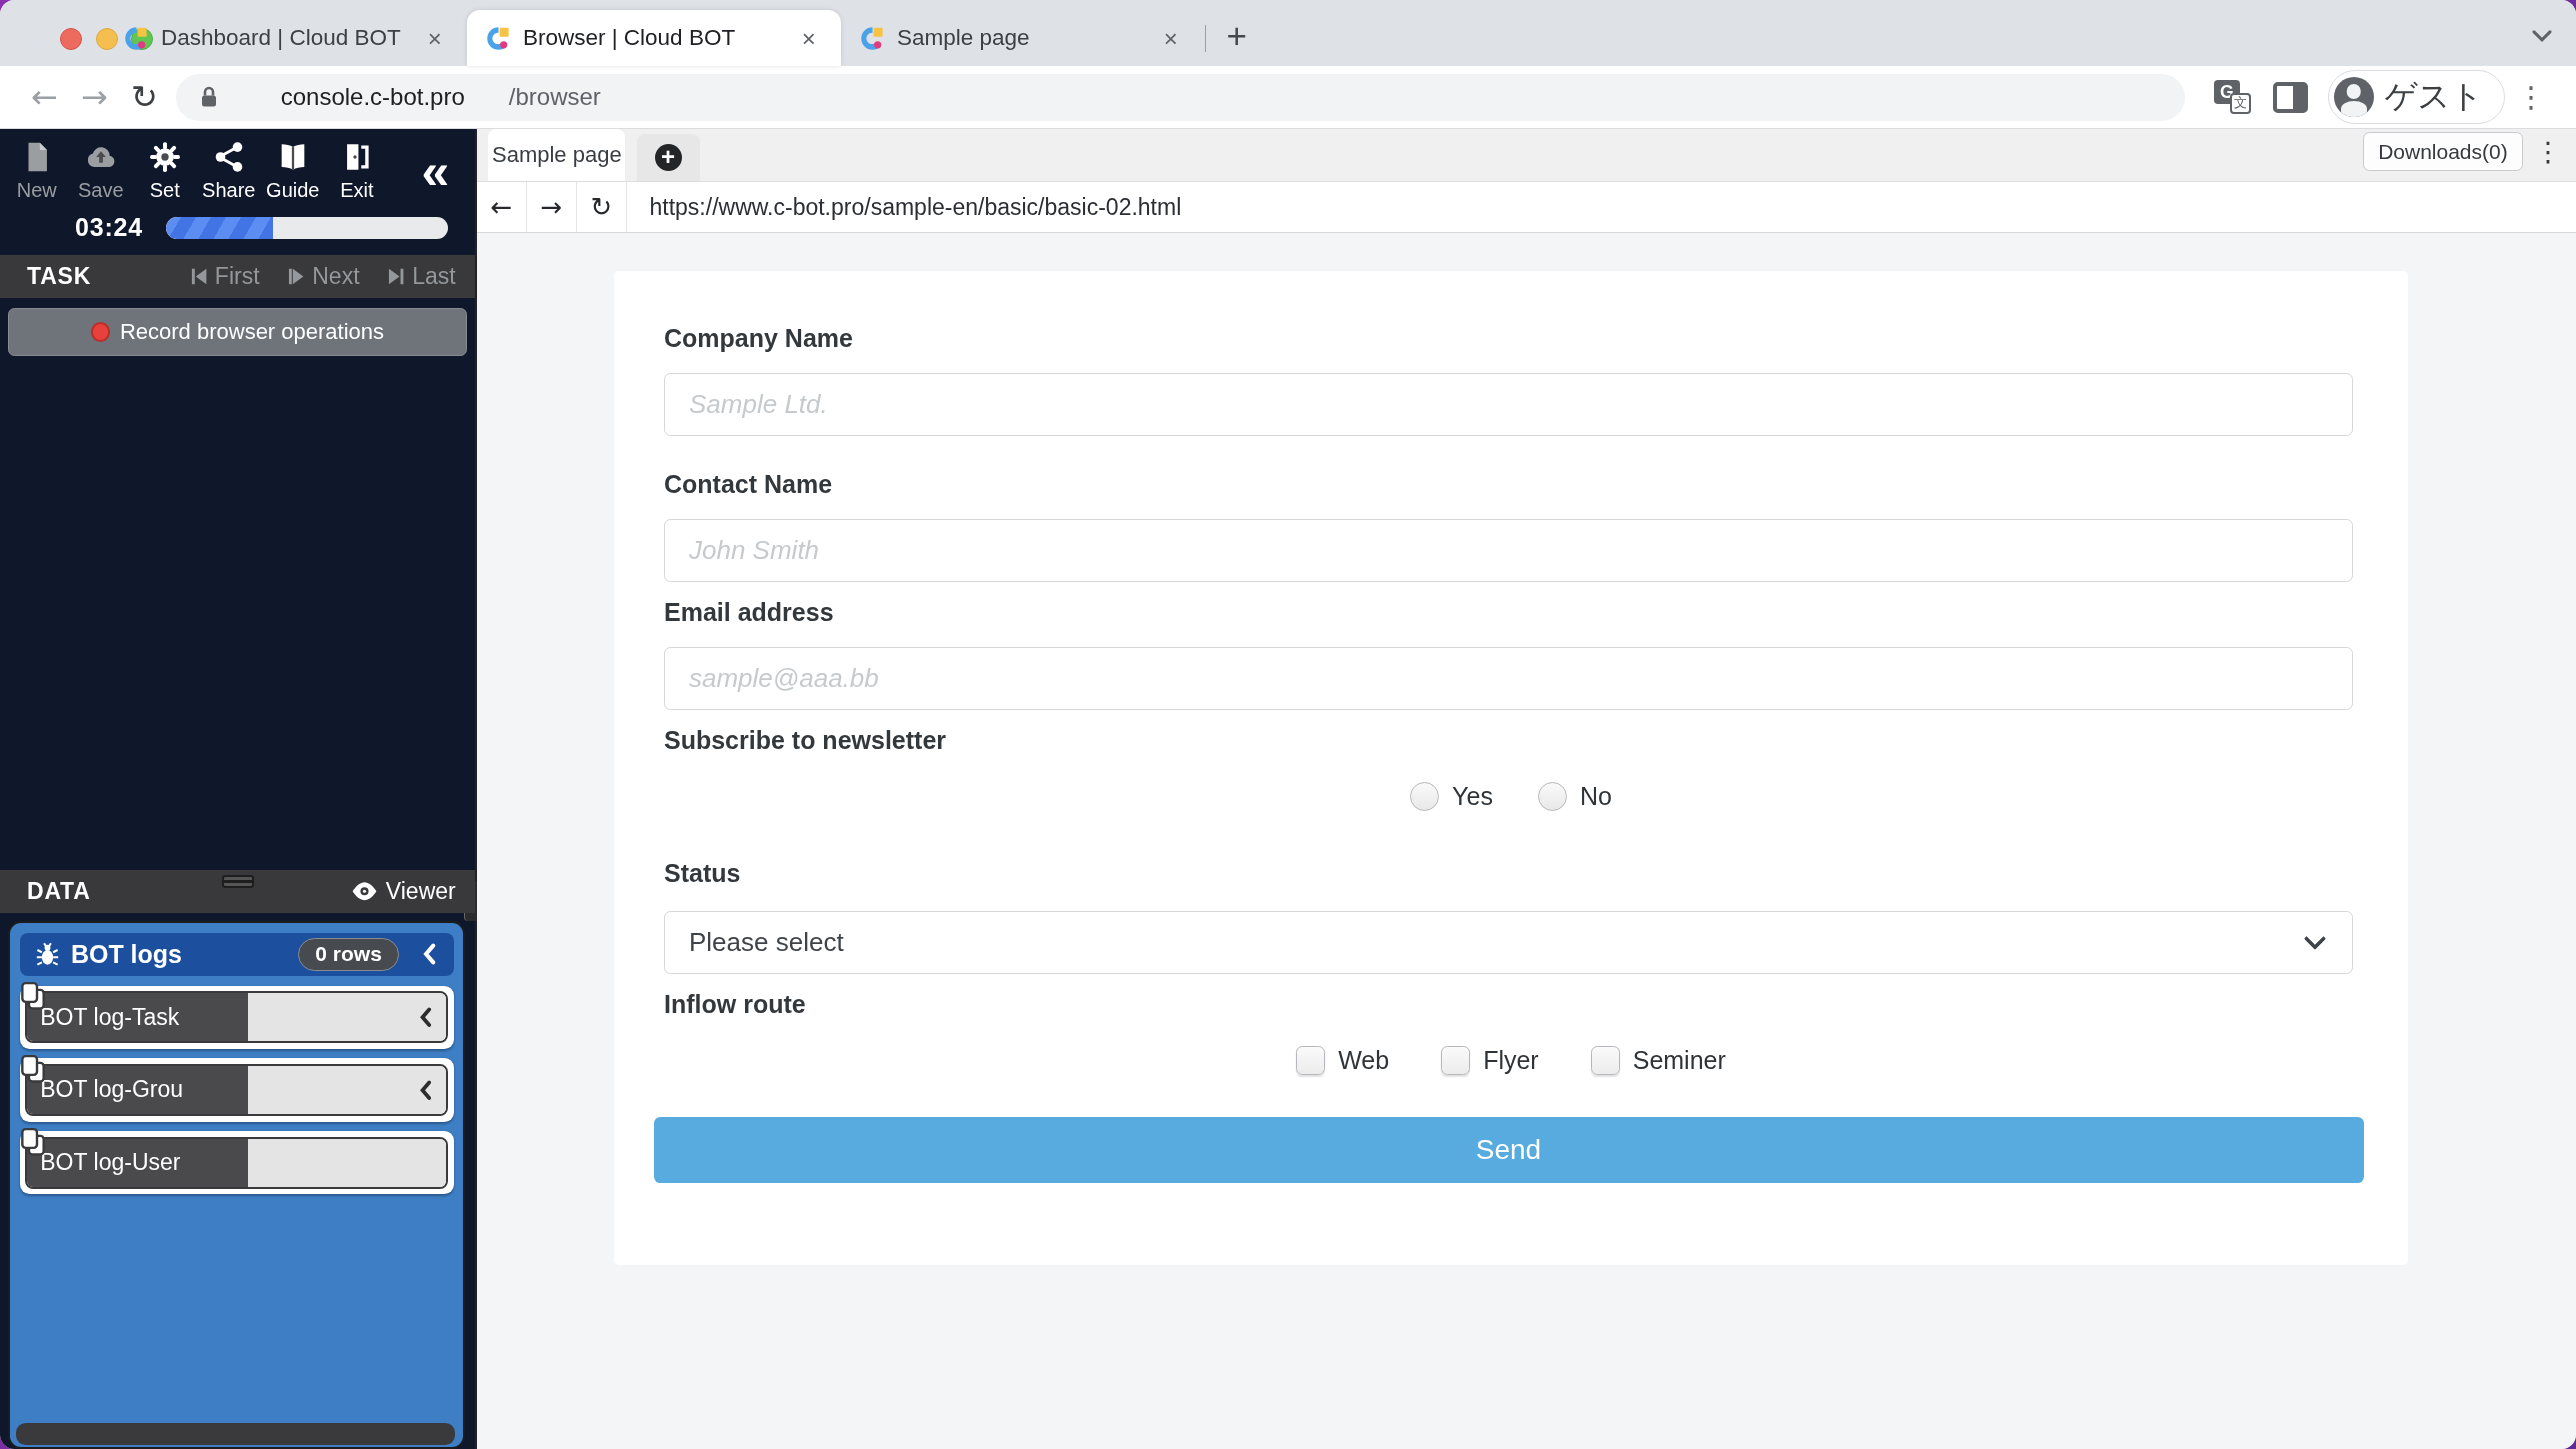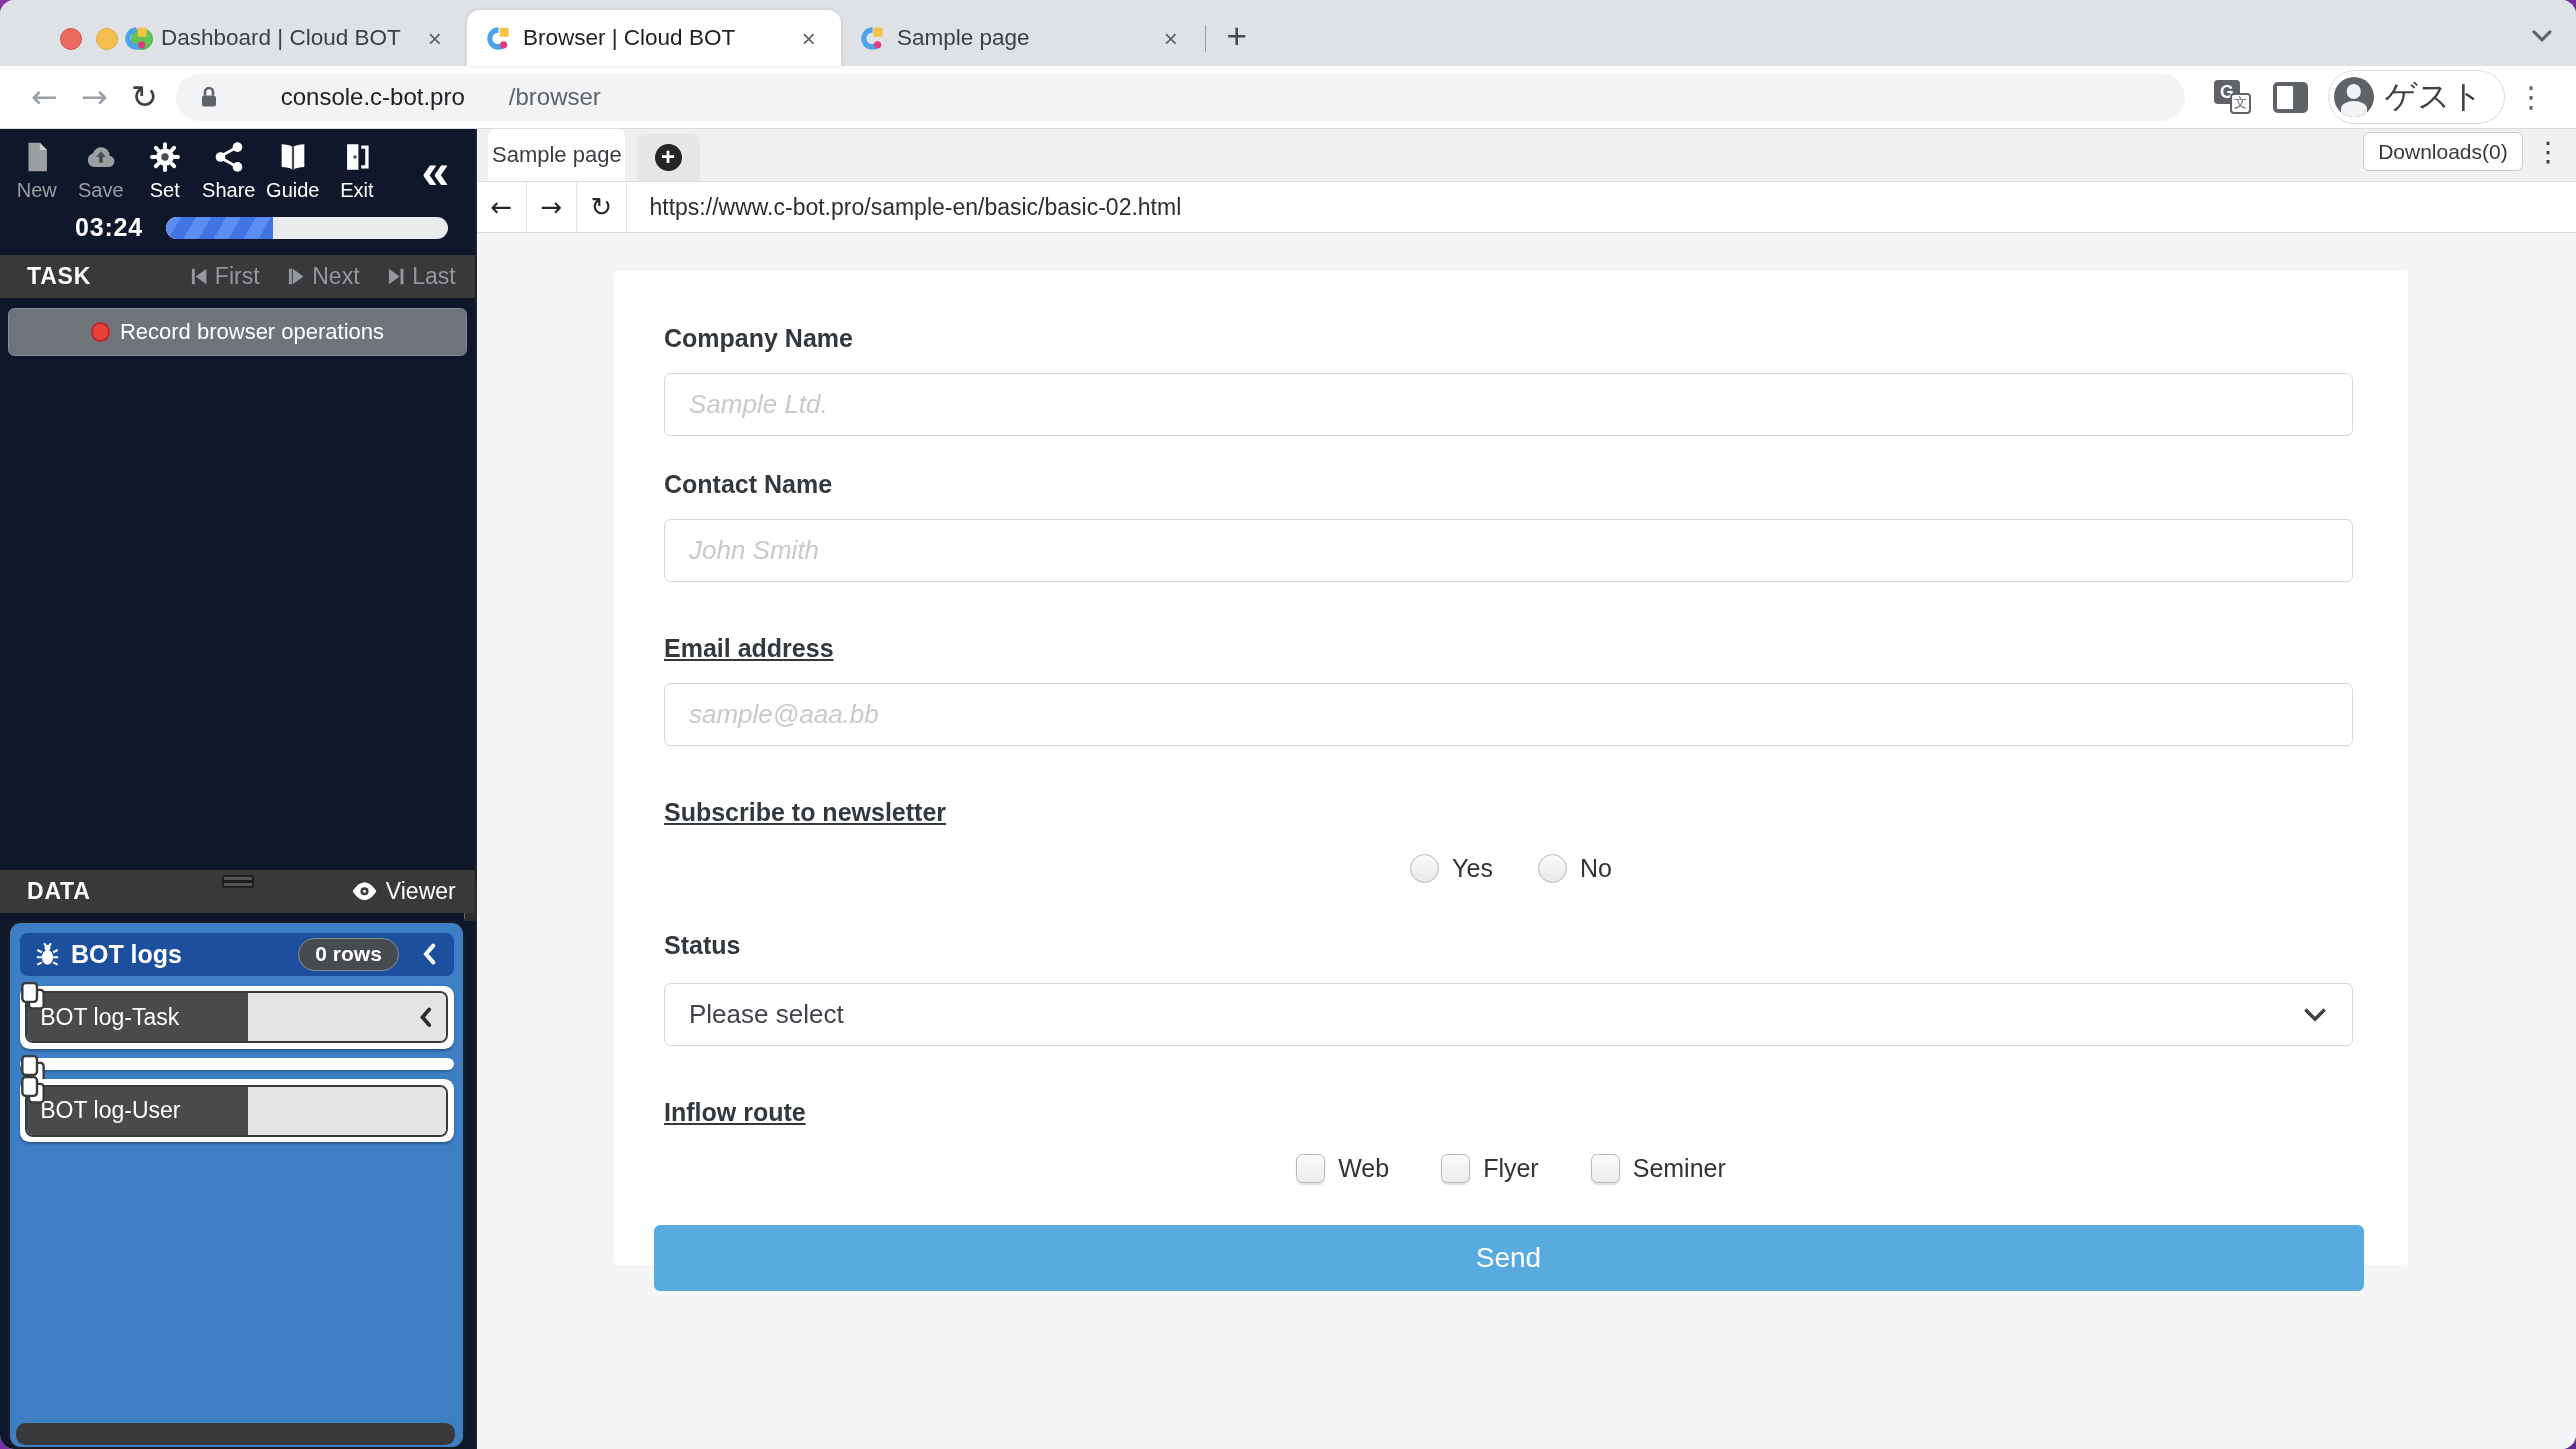--- a/index.html
+++ b/index.html
@@ -179,21 +179,21 @@
 
   
   .page { flex: 1; position: relative; overflow: hidden; }
   .form-card { position: absolute; left: 137px; top: 38px; width: 1794px; height: 994px;
                background: #fff; border-radius: 4.8px; padding: 53px 50px; }
   .f-label { font-size: 25px; font-weight: bold; color: #33383d; }
   .f-input { display: block; width: 1689px; height: 63px; border: 1.6px solid #d4d6d8; border-radius: 6.4px;
              font-size: 26px; color: #33383d; padding: 0 24px; margin-top: 20px; outline: none;
              font-family: "Liberation Sans", sans-serif; font-style: italic; }
   .f-input::placeholder { color: #c6cacd; opacity: 1; }
-  .gap42 { margin-top: 34px; } .gap45 { margin-top: 52px; text-decoration: underline; } .gap60 { margin-top: 48px; }
+  .gap42 { margin-top: 34px; } .gap45 { margin-top: 16px; } .gap60 { margin-top: 48px; }
   .choice-row { display: flex; align-items: center; margin-top: 27px; justify-content: center; }
   .radio { width: 29px; height: 29px; border-radius: 50%; border: 1.6px solid #b4b8bc;
            background: linear-gradient(#fafafa, #e8e8e8); }
   .checkbox { width: 29px; height: 29px; border-radius: 6.4px; border: 1.6px solid #b4b8bc;
               background: linear-gradient(#fafafa, #ececec); box-shadow: 0 1.6px 1.6px rgba(0,0,0,.12); }
   .choice-lbl { font-size: 25px; color: #2f3438; margin: 0 0 0 13px; }
   .sp56 { width: 45px; } .sp64 { width: 52px; }
   .f-select { position: relative; width: 1689px; height: 63px; border: 1.6px solid #d4d6d8; border-radius: 6.4px;
               margin-top: 22.5px; display: flex; align-items: center; padding: 0 24px;
               font-size: 26px; color: #3f444a; background: #fff; }
@@ -430,20 +430,28 @@
               </svg>
             </div>
           </div>
           <svg class="copy-ico" width="32" height="35" viewBox="0 0 24 26">
             <rect x="9" y="8" width="11" height="14" rx="2.5" fill="#ffffff" stroke="#3a3a3c" stroke-width="1.8"></rect>
             <rect x="4" y="3" width="11" height="14" rx="2.5" fill="#ffffff" stroke="#3a3a3c" stroke-width="1.8"></rect>
           </svg>
         </div>
 
         <div class="bot-row">
+          <div class="bot-row-inner">
+            <div class="bot-row-label">BOT log-Grou</div>
+            <div class="bot-row-val">
+              <svg width="17.7" height="22.5" viewBox="0 0 16 20">
+                <polyline points="11,3 5,10 11,17" fill="none" stroke="#2c2c2e" stroke-width="3.4" stroke-linecap="round"></polyline>
+              </svg>
+            </div>
+          </div>
           <svg class="copy-ico" width="32" height="35" viewBox="0 0 24 26">
             <rect x="9" y="8" width="11" height="14" rx="2.5" fill="#ffffff" stroke="#3a3a3c" stroke-width="1.8"></rect>
             <rect x="4" y="3" width="11" height="14" rx="2.5" fill="#ffffff" stroke="#3a3a3c" stroke-width="1.8"></rect>
           </svg>
         </div>
 
         <div class="bot-row">
           <div class="bot-row-inner">
             <div class="bot-row-label">BOT log-User</div>
             <div class="bot-row-val"></div>

